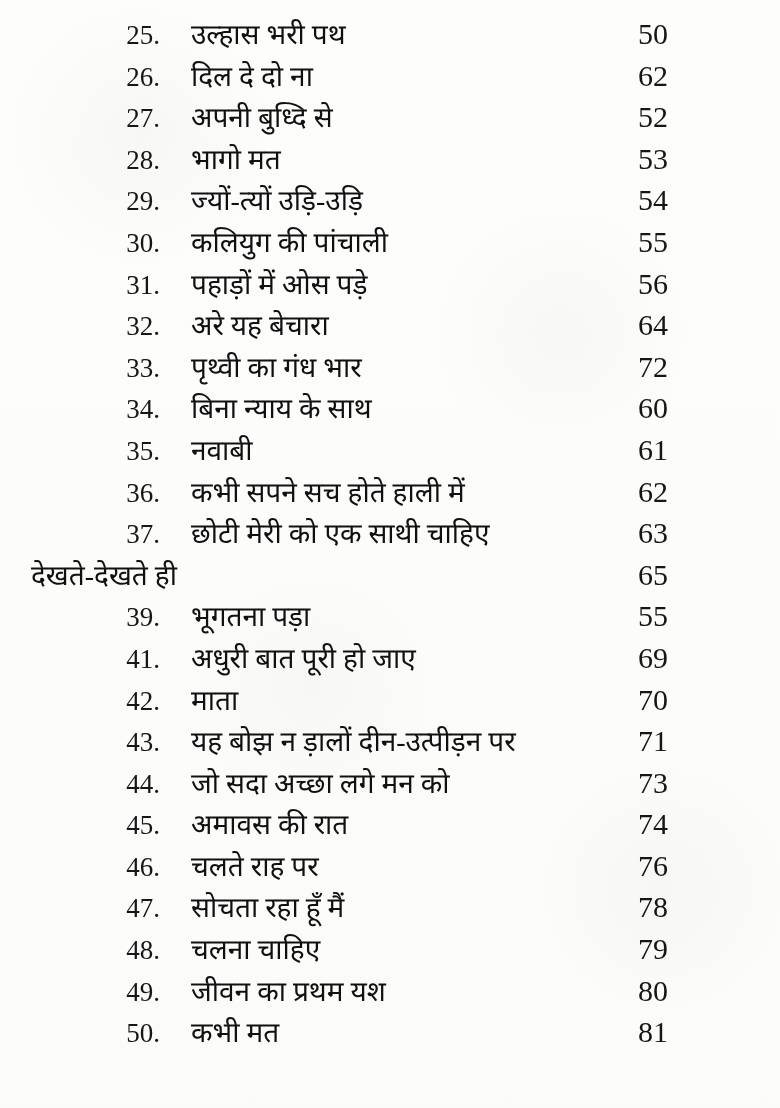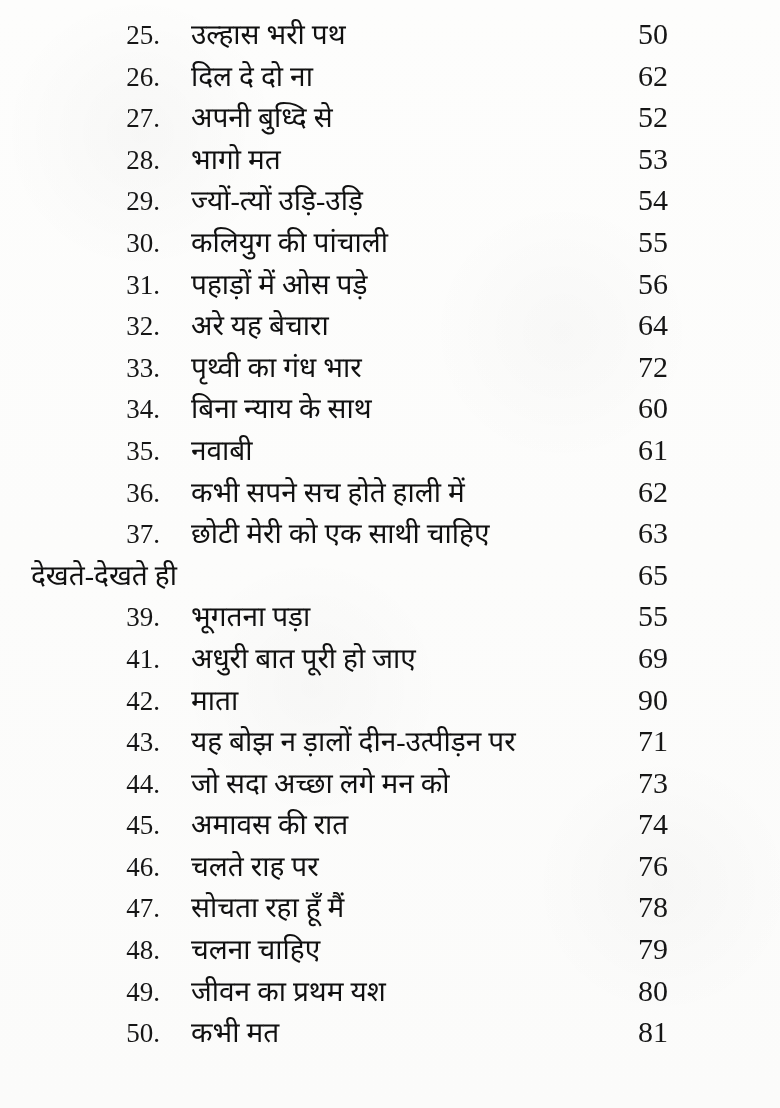--- a/index.html
+++ b/index.html
@@ -152,21 +152,21 @@
 
   <div class="row">
     <span class="num">41.</span>
     <span class="title">अधुरी बात पूरी हो जाए</span>
     <span class="pg">69</span>
   </div>
 
   <div class="row">
     <span class="num">42.</span>
     <span class="title">माता</span>
-    <span class="pg">90</span>
+    <span class="pg">70</span>
   </div>
 
   <div class="row">
     <span class="num">43.</span>
     <span class="title">यह बोझ न ड़ालों दीन-उत्पीड़न पर</span>
     <span class="pg">71</span>
   </div>
 
   <div class="row">
     <span class="num">44.</span>

